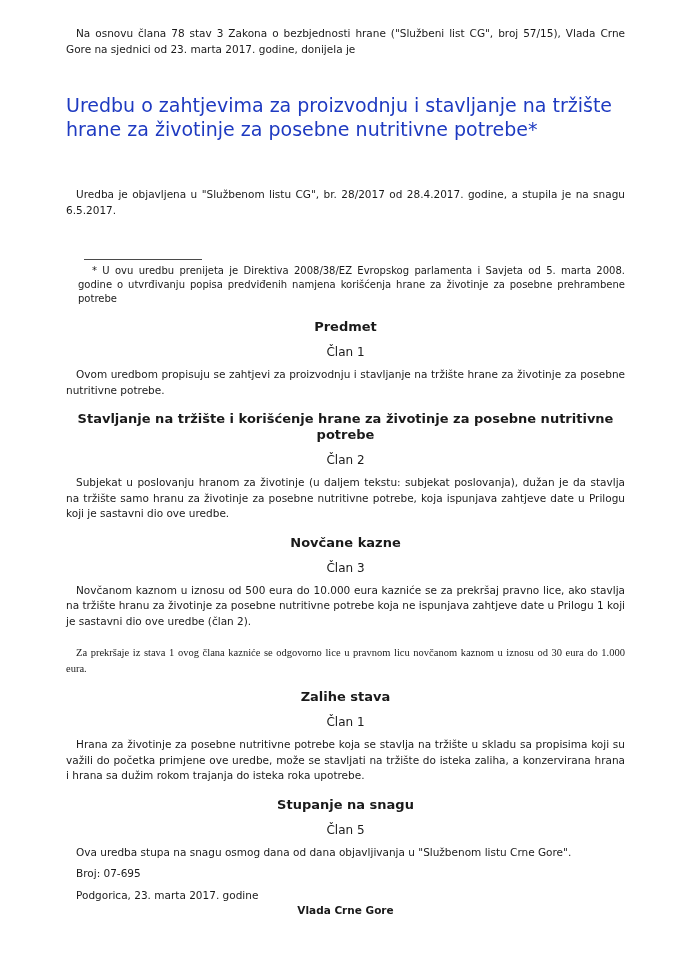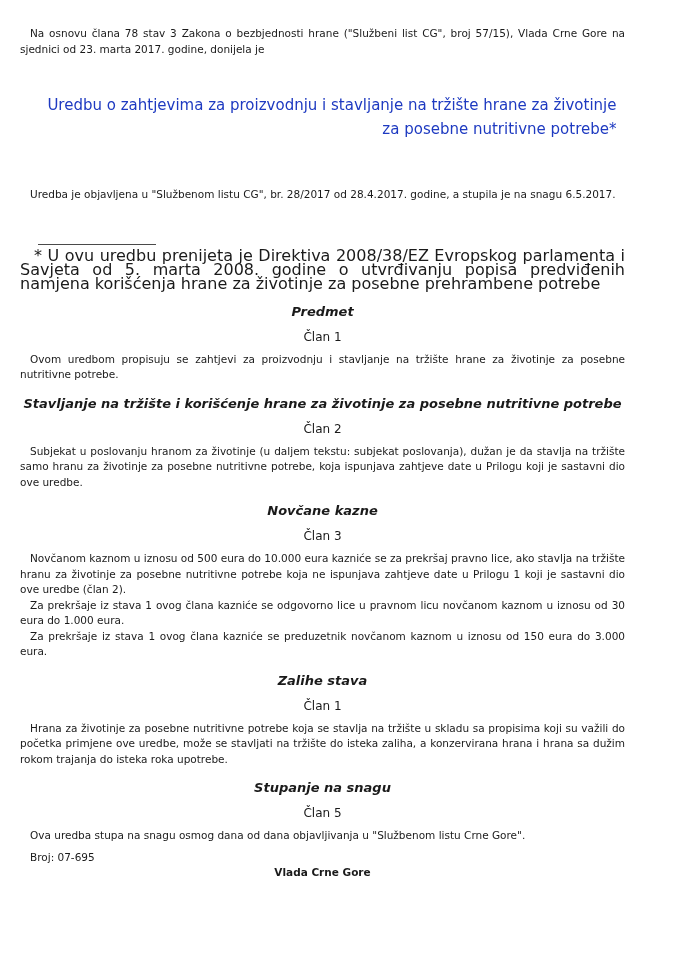--- a/index.html
+++ b/index.html
@@ -11,70 +11,71 @@
     width: 679px;
     height: 960px;
     overflow: hidden;
     font-family: "DejaVu Sans", "Liberation Sans", sans-serif;
     color: #1a1a1a;
   }
   .page {
     box-sizing: border-box;
     width: 679px;
     height: 752px;
-    padding: 26px 54px 20px 20px;
+    padding: 26px 54px 20px 66px;
     font-size: 10.5px;
     line-height: 15.5px;
   }
   p { margin: 0; }
   .par {
     margin-top: 7px;
     text-indent: 10px;
     text-align: justify;
   }
   .par-tight {
-    margin-top: 0;
+    margin-top: 16px;
     text-indent: 10px;
     text-align: justify;
+    font-family: Liberation Serif, serif;
   }
   .doc-title {
-    font-size: 15px;
+    font-size: 19px;
     line-height: 24px;
     font-weight: normal;
     color: #1e3ac1;
-    text-align: right;
+    text-align: left;
     max-width: 588px;
     margin: 36px auto 0;
   }
   .pub-note {
     margin-top: 46px;
     text-indent: 10px;
     text-align: justify;
   }
   .footnote-block { margin-top: 41px; }
   .footnote-sep {
     width: 118px;
     height: 0;
     border-top: 1px solid #4a4a4a;
     margin-left: 18px;
   }
   .footnote {
     margin-top: 4px;
-    font-size: 16px;
+    font-size: 10px;
     line-height: 14px;
     text-indent: 14px;
     text-align: justify;
+    margin-left: 12px;
   }
   .sec-heading {
     font-size: 13px;
     line-height: 16px;
     font-weight: bold;
     text-align: center;
     margin: 13px 0 0;
-    font-style: italic;
   }
   .art-label {
     font-size: 12px;
     line-height: 15px;
     font-weight: normal;
     text-align: center;
     margin: 10px 0 3px;
   }
   .plain-line { margin-top: 6px; text-indent: 10px; }
   .issuer-line {
@@ -104,26 +105,26 @@
   <p class="par">Ovom uredbom propisuju se zahtjevi za proizvodnju i stavljanje na tržište hrane za životinje za posebne nutritivne potrebe.</p>
 
   <h2 class="sec-heading">Stavljanje na tržište i korišćenje hrane za životinje za posebne nutritivne potrebe</h2>
   <h3 class="art-label">Član 2</h3>
   <p class="par">Subjekat u poslovanju hranom za životinje (u daljem tekstu: subjekat poslovanja), dužan je da stavlja na tržište samo hranu za životinje za posebne nutritivne potrebe, koja ispunjava zahtjeve date u Prilogu koji je sastavni dio ove uredbe.</p>
 
   <h2 class="sec-heading">Novčane kazne</h2>
   <h3 class="art-label">Član 3</h3>
   <p class="par">Novčanom kaznom u iznosu od 500 eura do 10.000 eura kazniće se za prekršaj pravno lice, ako stavlja na tržište hranu za životinje za posebne nutritivne potrebe koja ne ispunjava zahtjeve date u Prilogu 1 koji je sastavni dio ove uredbe (član 2).</p>
   <p class="par-tight">Za prekršaje iz stava 1 ovog člana kazniće se odgovorno lice u pravnom licu novčanom kaznom u iznosu od 30 eura do 1.000 eura.</p>
-  <p class="par-tight">Za prekršaje iz stava 1 ovog člana kazniće se preduzetnik novčanom kaznom u iznosu od 150 eura do 3.000 eura.</p>
 
   <h2 class="sec-heading">Zalihe stava</h2>
   <h3 class="art-label">Član 1</h3>
   <p class="par">Hrana za životinje za posebne nutritivne potrebe koja se stavlja na tržište u skladu sa propisima koji su važili do početka primjene ove uredbe, može se stavljati na tržište do isteka zaliha, a konzervirana hrana i hrana sa dužim rokom trajanja do isteka roka upotrebe.</p>
 
   <h2 class="sec-heading">Stupanje na snagu</h2>
   <h3 class="art-label">Član 5</h3>
   <p class="par">Ova uredba stupa na snagu osmog dana od dana objavljivanja u "Službenom listu Crne Gore".</p>
 
   <p class="plain-line">Broj: 07-695</p>
+  <p class="plain-line">Podgorica, 23. marta 2017. godine</p>
   <p class="issuer-line">Vlada Crne Gore</p>
 
 </div>
 
 </body></html>

